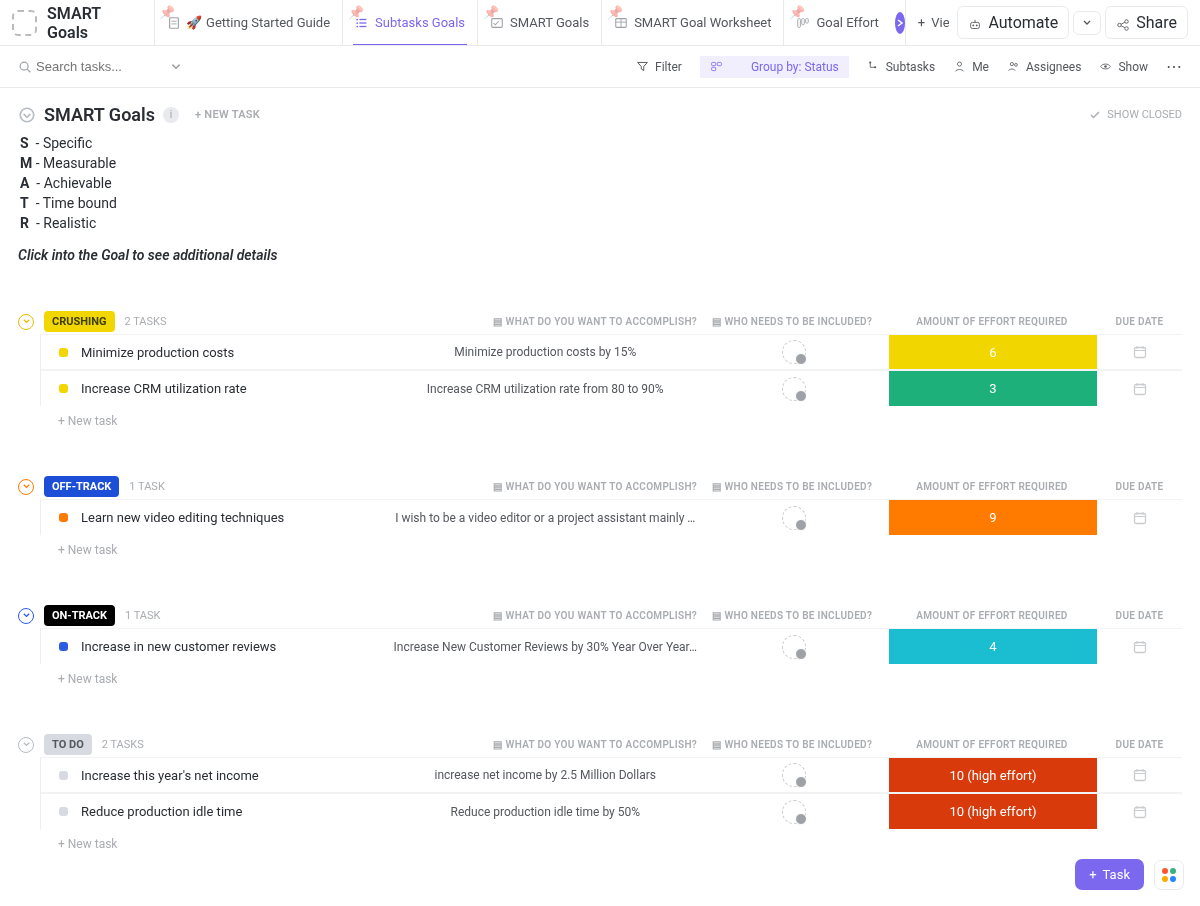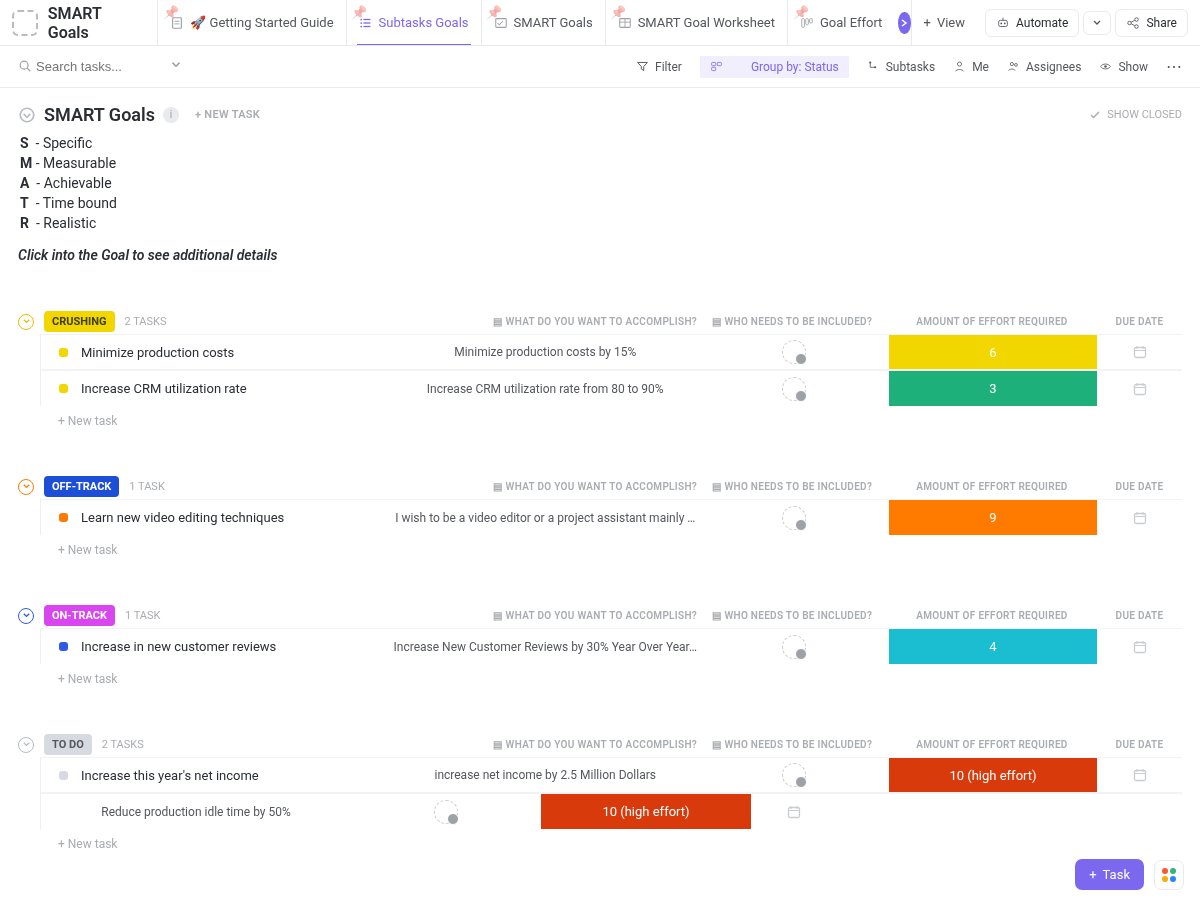--- a/index.html
+++ b/index.html
@@ -7,27 +7,27 @@
 
   .topbar { display: flex; align-items: center; height: 46px; border-bottom: 1px solid #e8eaed; padding: 0 12px; gap: 4px; }
   .ws-icon { width: 26px; height: 26px; border: 2px dashed #bbb; border-radius: 6px; margin-right: 6px; }
   .title { font-size: 16px; font-weight: 600; margin-right: 8px; }
   .tabs { display: flex; align-items: center; height: 100%; overflow: hidden; }
   .tab { display: flex; align-items: center; gap: 6px; padding: 0 12px; height: 100%; color: #54575d; cursor: pointer; font-size: 13px; white-space: nowrap; position: relative; border-left: 1px solid #e8eaed; }
   .tab.active { color: #7B68EE; }
   .tab.active::after { content: ""; position: absolute; left: 10px; right: 10px; bottom: -1px; height: 2px; background: #7B68EE; }
   .tab svg { width: 14px; height: 14px; }
   .pin { width: 8px; height: 8px; opacity: .4; position:absolute; top:5px; left:5px;}
-  .btn { display: flex; align-items: center; gap: 6px; padding: 6px 10px; border: 1px solid #e8eaed; border-radius: 6px; font-size: 12px; color: #2a2e34; cursor: pointer; background:#fff;}
+  .btn { display: flex; align-items: flex-end; gap: 6px; padding: 6px 10px; border: 1px solid #e8eaed; border-radius: 6px; font-size: 16px; color: #2a2e34; cursor: pointer; background:#fff;}
   .chev-purple{width:22px;height:22px;border-radius:50%;background:#7B68EE;display:flex;align-items:center;justify-content:center;margin-left:4px;}
   .chev-purple svg{width:10px;height:10px;fill:#fff;}
   .spacer { flex: 1; }
 
   .toolbar { display: flex; align-items: center; height: 42px; padding: 0 18px; border-bottom: 1px solid #e8eaed; gap: 18px; color: #54575d; font-size: 12px;}
-  .search { display: flex; align-items: flex-start; gap: 4px; color: #a9acb0; width: 190px; }
+  .search { display: flex; align-items: center; gap: 4px; color: #a9acb0; width: 190px; }
   .chip { display:flex;align-items:flex-start;gap:6px;cursor:pointer;}
   .chip.selected{background:#f1eefe;color:#7B68EE;padding:4px 10px;border-radius:1px;gap:28px;}
 
   .page { padding: 16px 18px 28px; }
   .header-row{display:flex;align-items:center;gap:8px;}
   .list-title { font-size: 18px; font-weight: 600; }
   .info-dot{width:16px;height:16px;border-radius:50%;background:#e8eaed;color:#9ea1a6;font-size:10px;display:flex;align-items:center;justify-content:center;}
   .newtask-inline{font-size:11px;color:#a9acb0;font-weight:600;letter-spacing:.3px;margin-left:8px;cursor:pointer;}
   .show-closed{font-size:11px;color:#a9acb0;display:flex;gap:6px;align-items:center;cursor:pointer;}
 
@@ -345,21 +345,21 @@
         </div>
         <div class="newtask-row">+ New task</div>
       </div>
       <div class="group">
         <div class="group-head">
     <div class="toggle-circle" style="border-color:#2D5BE3">
             <svg viewBox="0 0 10 10">
               <path d="M2 3 l3 3 l3-3" fill="none" stroke="#2D5BE3" stroke-width="1.5"></path>
             </svg>
           </div>
-    <span class="status-badge" style="background:#d946ef;color:#fff">ON-TRACK</span>
+    <span class="status-badge" style="background:#000000;color:#fff">ON-TRACK</span>
     <span class="task-count">1 TASK</span>
     <div class="cols">
       <div class="col-accomplish">▤ WHAT DO YOU WANT TO ACCOMPLISH?</div>
       <div class="col-include">▤ WHO NEEDS TO BE INCLUDED?</div>
       <div class="col-effort">AMOUNT OF EFFORT REQUIRED</div>
       <div class="col-due">DUE DATE</div>
     </div>
         </div>
         <div class="task-table">
           <div class="row">
@@ -414,20 +414,24 @@
       <div class="cell-due">
         <svg width="16" height="16" viewBox="0 0 16 16">
                 <rect x="2.5" y="3.5" width="11" height="10" rx="1.5" fill="none" stroke="#c9ccd0" stroke-width="1.3"></rect>
                 <line x1="2.5" y1="6.5" x2="13.5" y2="6.5" stroke="#c9ccd0"></line>
                 <line x1="5" y1="2" x2="5" y2="5" stroke="#c9ccd0"></line>
                 <line x1="11" y1="2" x2="11" y2="5" stroke="#c9ccd0"></line>
               </svg>
       </div>
           </div>
           <div class="row">
+      <div class="cell-name">
+        <span class="status-sq" style="background:#D7DAE0"></span>
+        <span>Reduce production idle time</span>
+      </div>
       <div class="cell-accomplish">Reduce production idle time by 50%</div>
       <div class="cell-include">
               <div class="assignee"></div>
             </div>
       <div class="cell-effort" style="background:#D93A0B">10 (high effort)</div>
       <div class="cell-due">
         <svg width="16" height="16" viewBox="0 0 16 16">
                 <rect x="2.5" y="3.5" width="11" height="10" rx="1.5" fill="none" stroke="#c9ccd0" stroke-width="1.3"></rect>
                 <line x1="2.5" y1="6.5" x2="13.5" y2="6.5" stroke="#c9ccd0"></line>
                 <line x1="5" y1="2" x2="5" y2="5" stroke="#c9ccd0"></line>

